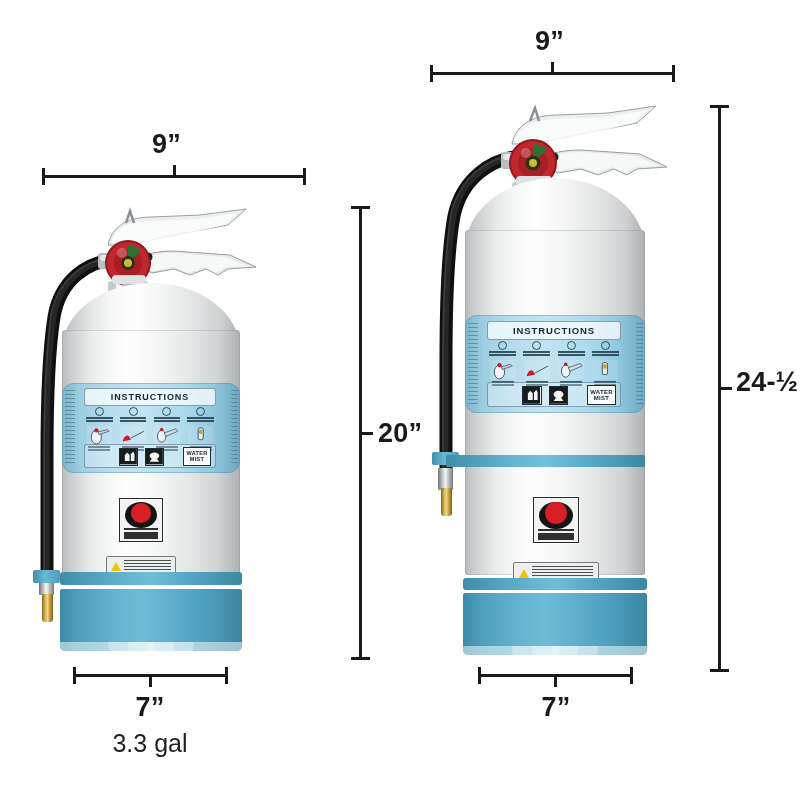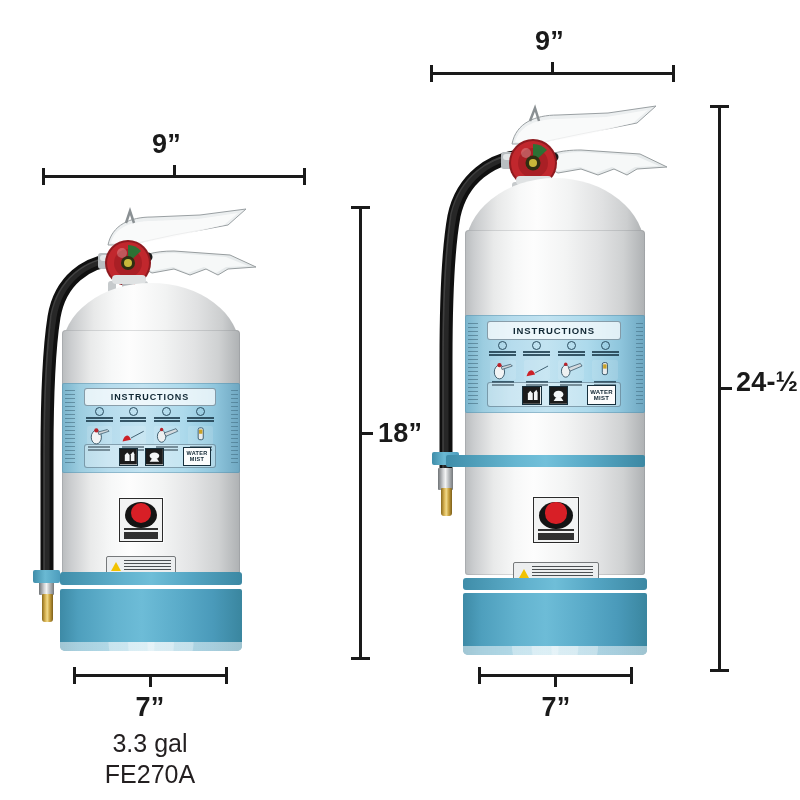--- a/index.html
+++ b/index.html
@@ -136,21 +136,21 @@
   
   .valve { position: absolute; }
   .valve svg { display: block; overflow: visible; }
 
   
   .inst {
     position: absolute;
     background: linear-gradient(to right,
       #7ab4cc 0%, #9ccde0 10%, #b6dced 26%, #c2e3f1 45%,
       #addaec 68%, #8fc6dd 86%, #6ea7c1 100%);
-    border-radius: 2px;
+    border-radius: 12px;
     overflow: hidden;
     box-shadow: inset 0 0 0 1px rgba(90,140,165,.45);
     text-decoration: underline;
   }
   .inst .inner {
     position: absolute;
     left: 9%;
     right: 5%;
     top: 6%;
     bottom: 6%;
@@ -283,21 +283,21 @@
     <span class="cap right"></span>
     <span class="midtick"></span>
   </div>
   <div class="dim-label big" style="left:152px; top:129px;">9”</div>
 
   <div class="dim-v" style="left:359px; top:206px; height:454px;">
     <span class="cap top"></span>
     <span class="cap bot"></span>
     <span class="midtick"></span>
   </div>
-  <div class="dim-label vert" style="left:378px; top:418px;">18”</div>
+  <div class="dim-label vert" style="left:378px; top:418px;">20”</div>
 
   <div class="hose" style="left:16px; top:255px; width:110px; height:340px;">
     <svg width="110" height="340" viewBox="0 0 110 340">
       <path d="M102,4 C70,6 44,26 38,62 C32,100 31,150 31,200 L31,318" fill="none" stroke="#101010" stroke-width="13" stroke-linecap="round"></path>
       <path d="M102,4 C70,6 44,26 38,62 C32,100 31,150 31,200 L31,318" fill="none" stroke="#3a3a3a" stroke-width="5" stroke-linecap="round" opacity=".55"></path>
       <path d="M99,2 C69,4 42,24 35,60 C30,98 28,150 28,200 L28,316" fill="none" stroke="#6b6b6b" stroke-width="1.6" stroke-linecap="round" opacity=".5"></path>
     </svg>
   </div>
   <div class="nozzle-collar" style="left:39px; top:573px; width:15px; height:22px;"></div>
   <div class="nozzle-brass" style="left:42px; top:594px; width:11px; height:28px;"></div>
@@ -431,21 +431,20 @@
   </div>
 
   <div class="dim-h tick-down" style="left:73px; top:674px; width:155px;">
     <span class="cap left"></span>
     <span class="cap right"></span>
     <span class="midtick"></span>
   </div>
   <div class="dim-label big" style="left:0; top:692px; width:300px; text-align:center;">7”</div>
 
   <div class="spec-label" style="left:0; top:729px; width:300px;">3.3 gal</div>
-  <div class="spec-label" style="left:0; top:760px; width:300px;">FE270A</div>
 
   <div class="dim-h tick-up" style="left:430px; top:72px; width:245px;">
     <span class="cap left"></span>
     <span class="cap right"></span>
     <span class="midtick"></span>
   </div>
   <div class="dim-label big" style="left:535px; top:26px;">9”</div>
 
   <div class="dim-v" style="left:718px; top:105px; height:567px;">
     <span class="cap top"></span>

